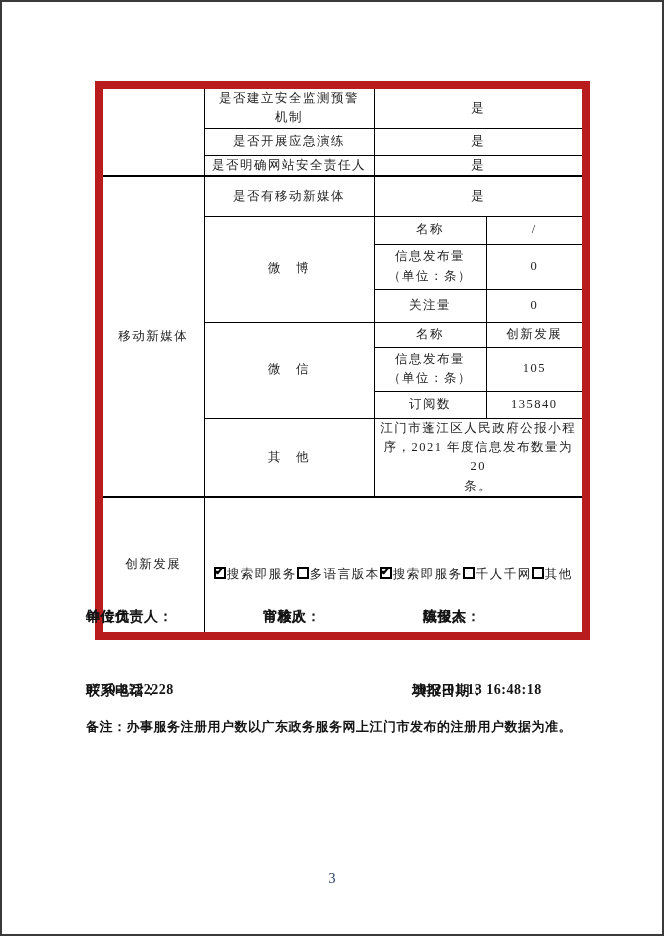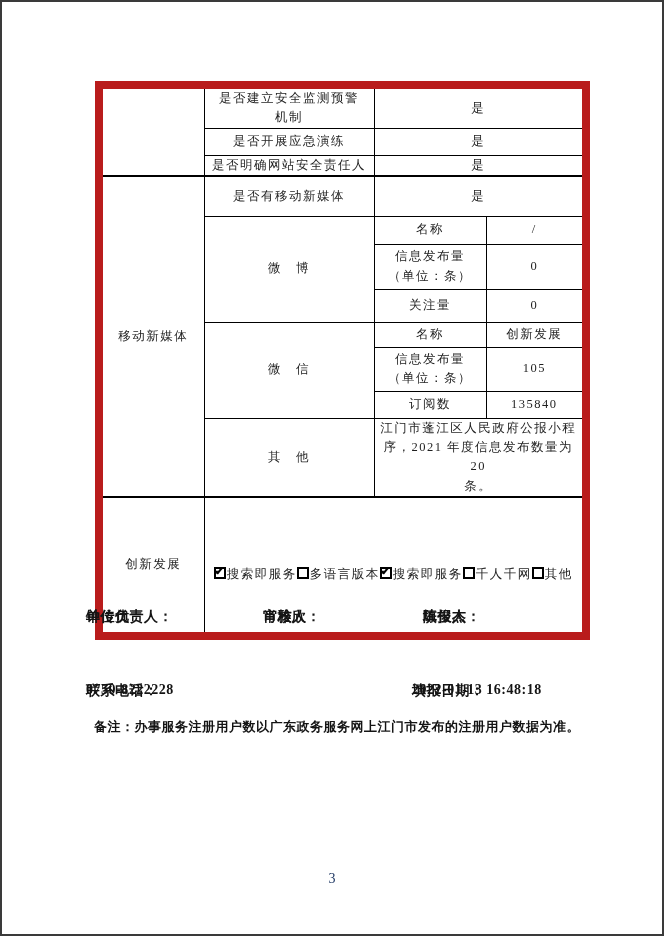--- a/index.html
+++ b/index.html
@@ -31,21 +31,21 @@
   }
   .cb.checked::after{
     content:"\2714";position:absolute;left:-1px;top:-3px;font-size:11px;line-height:11px;
     font-weight:bold;color:#000;letter-spacing:0;
   }
   .footer-row{position:absolute;left:86px;width:520px;height:18px;}
   .footer-row span{position:absolute;top:0;font-weight:bold;font-size:14px;letter-spacing:0.5px;color:#141414;white-space:nowrap;}
   .fr1{top:608px;}
   .fr2{top:682px;}
   .note-line{
-    position:absolute;left:94px;top:718px;width:520px;
+    position:absolute;left:86px;top:718px;width:520px;
     font-weight:bold;font-size:13px;letter-spacing:0.5px;color:#141414;white-space:nowrap;
   }
   .page-num{
     position:absolute;left:0;top:871px;width:100%;text-align:center;
     font-size:14px;color:#1f3864;
   }
 </style>
 </head>
 <body>
 

